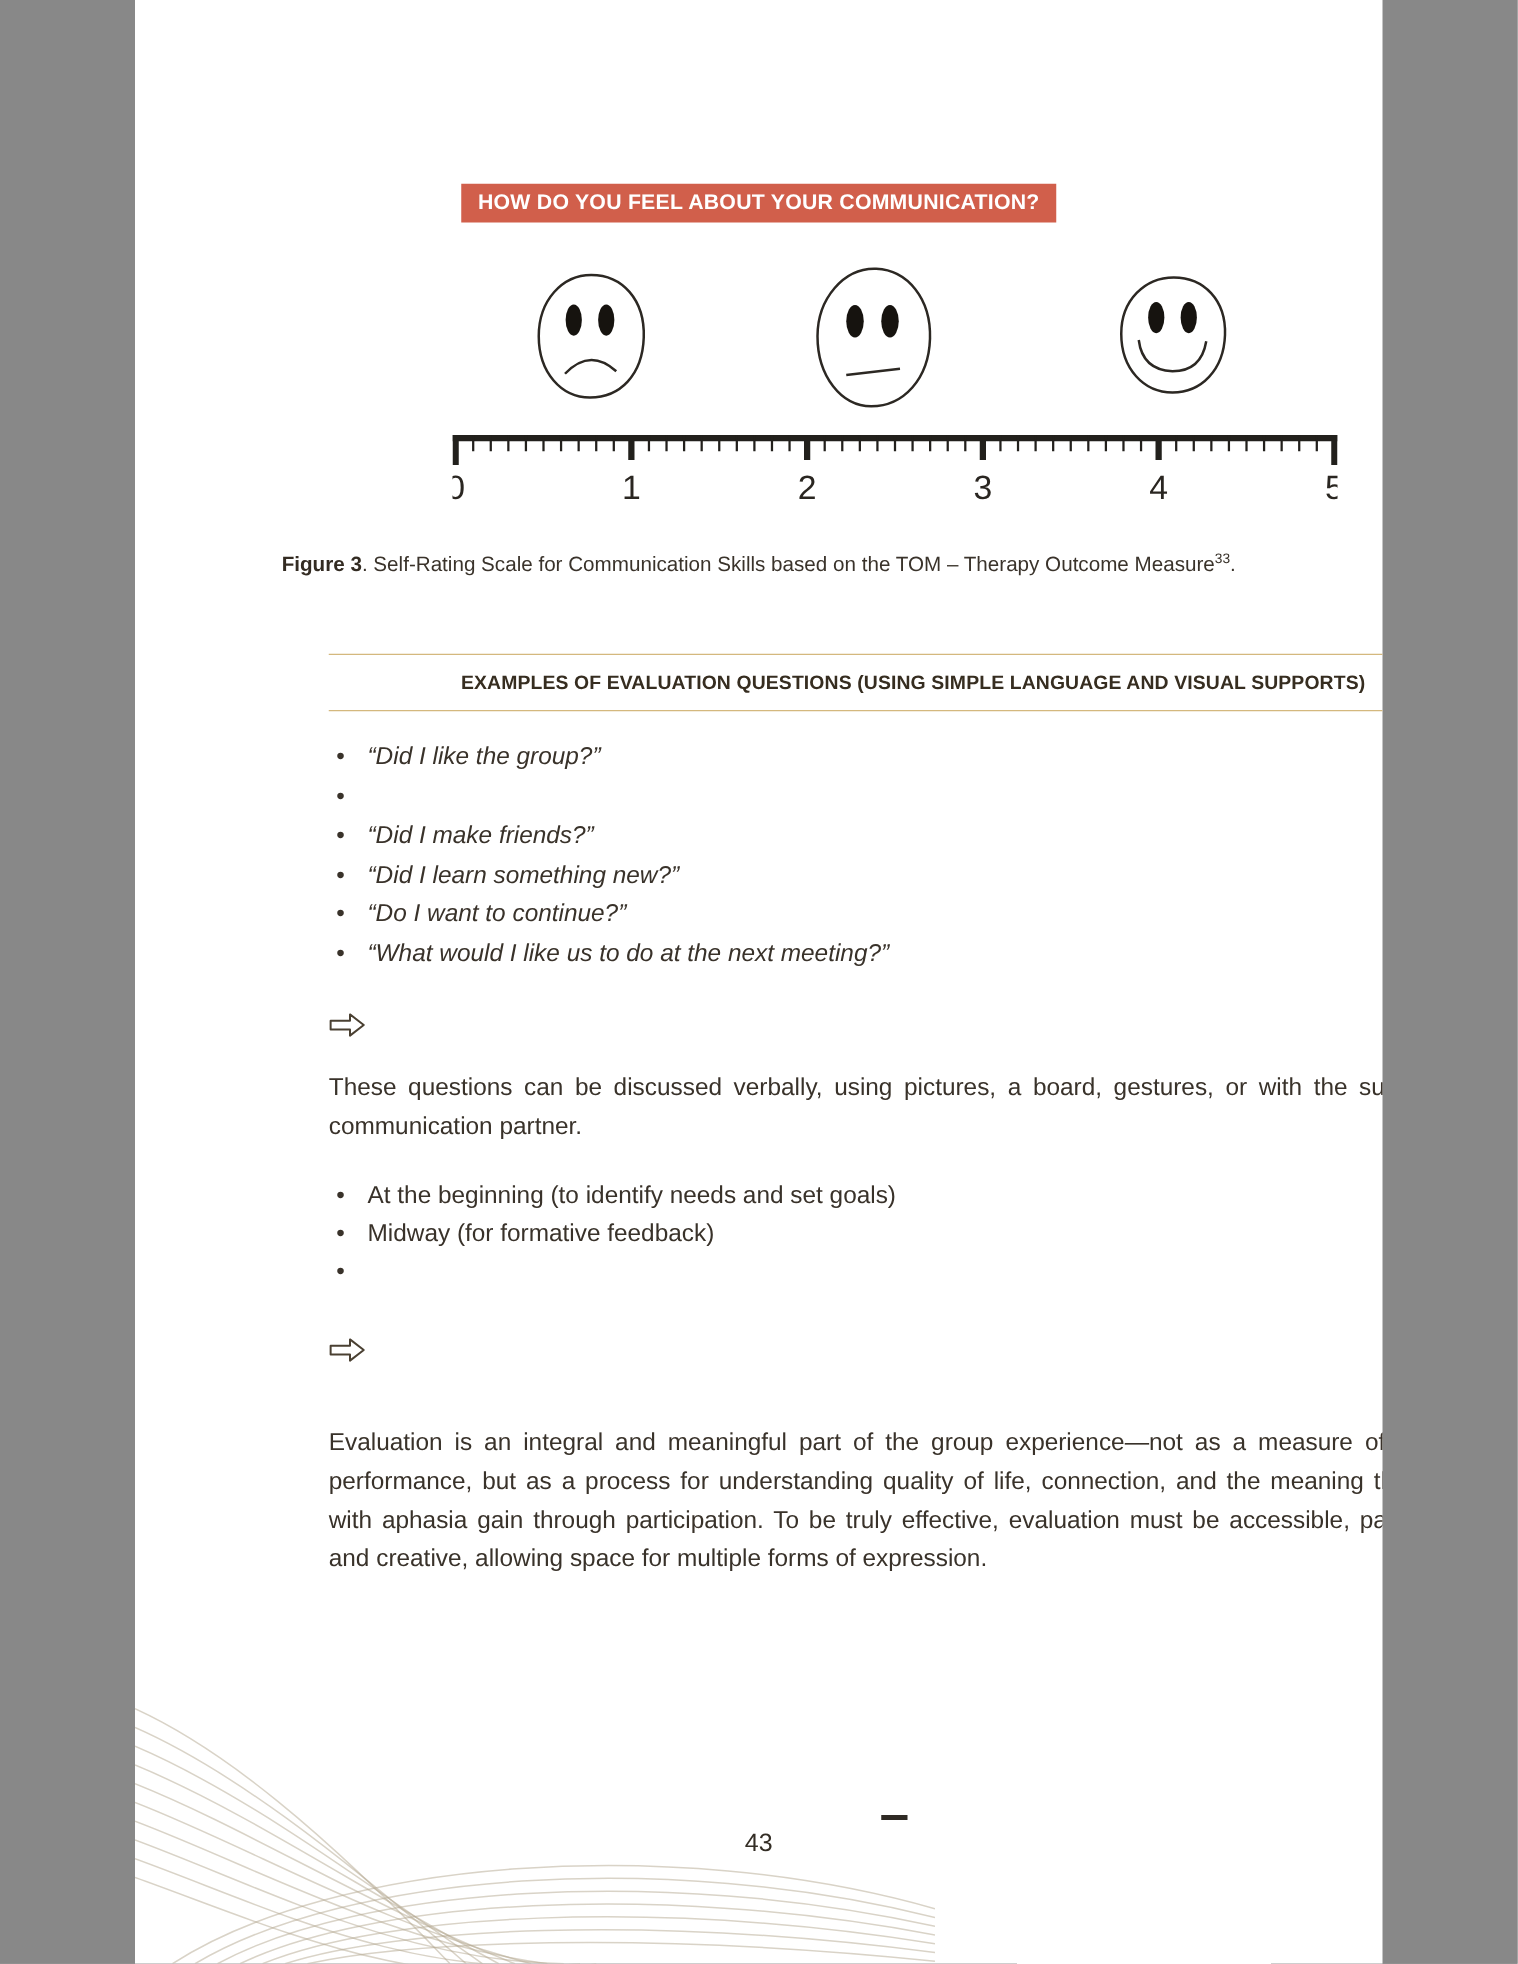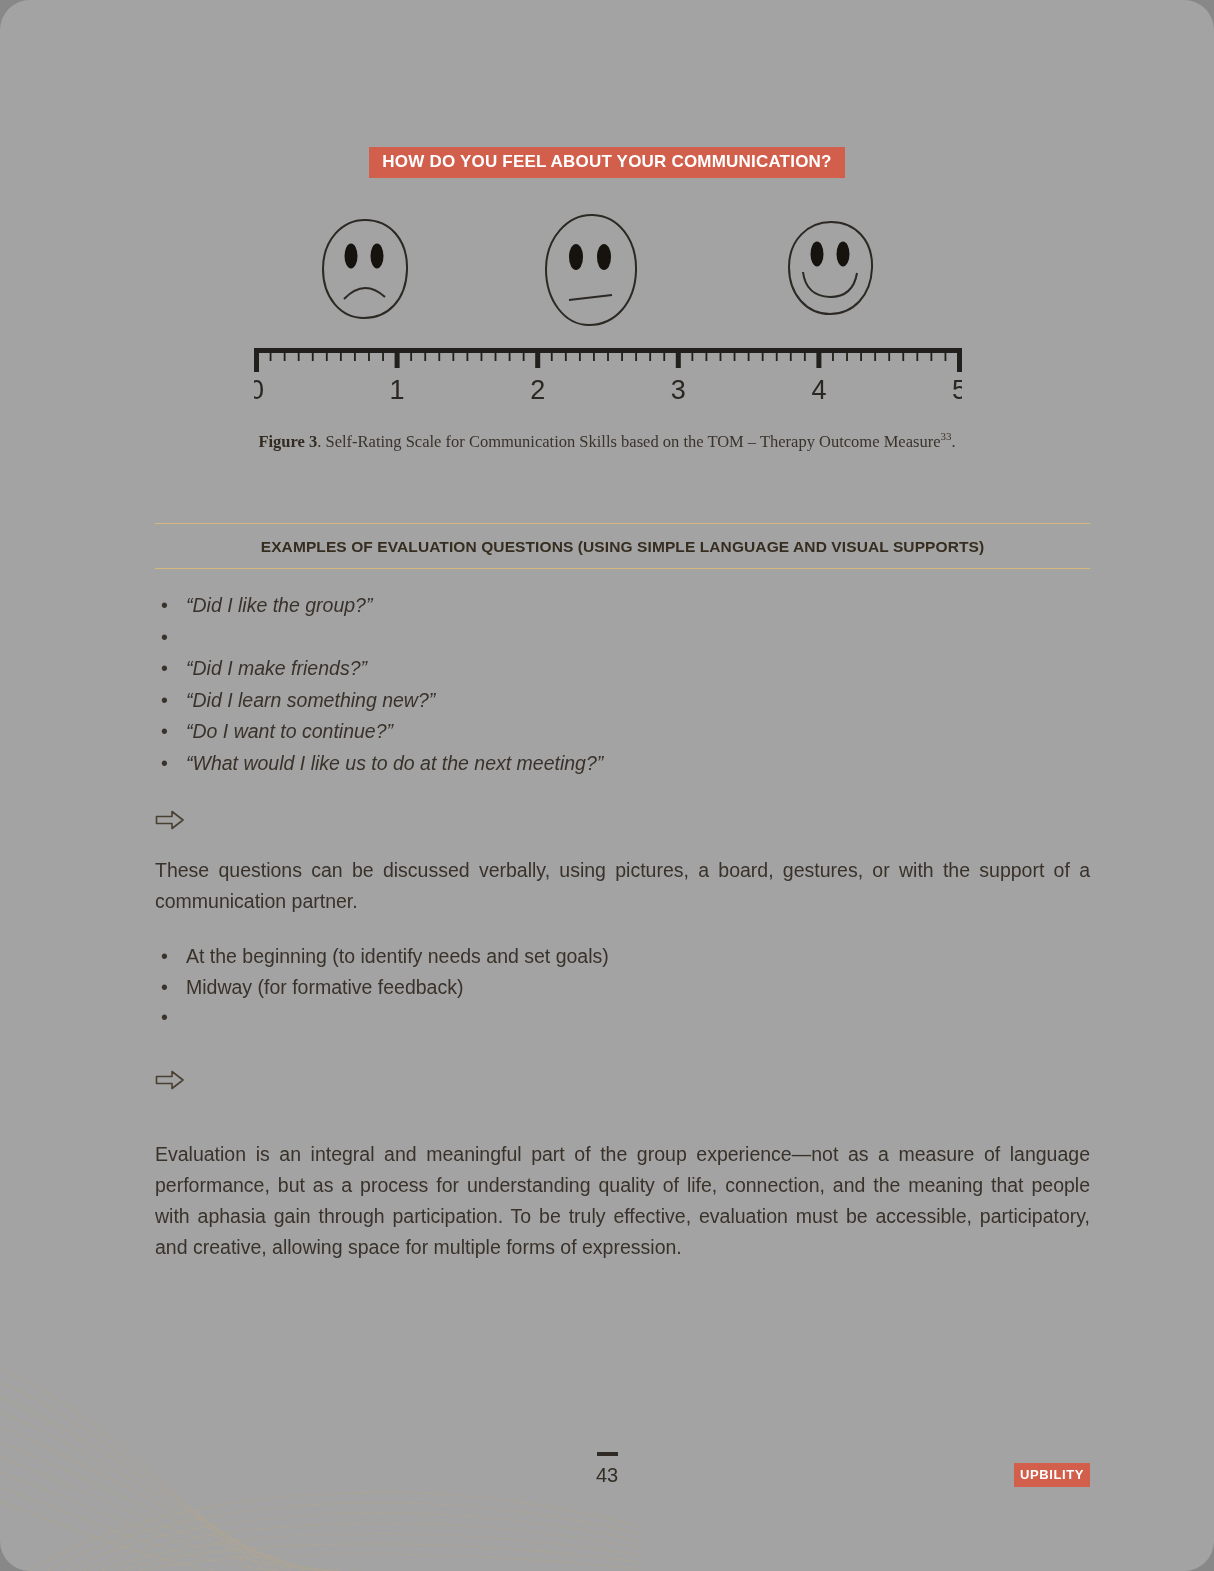--- a/index.html
+++ b/index.html
@@ -1,44 +1,43 @@
 <!DOCTYPE html>
 <html><head>
 <meta charset="utf-8">
 <style>
   html,body{margin:0;padding:0;background:#888;}
   .page{
     position:relative;
-    width:1214px;height:1571px;
-    background:#a3a3a3;
+    width:998px;height:1571px;
+    background:#ffffff;
     font-family:"Liberation Sans",sans-serif;
     color:#39322a;
     overflow:hidden;
     margin:0 auto;
-    border-radius:30px;
   }
   
   #waves-svg{position:absolute;left:0;bottom:0;}
   
   .banner-row{position:absolute;top:147px;left:0;right:0;display:flex;justify-content:center;}
   .banner-box{
     background:#d15f4b;color:#ffffff;font-weight:bold;font-size:17px;
     padding:5px 13px 6px;letter-spacing:.2px;white-space:nowrap;
   }
   
   .face{position:absolute;}
   .face-sad{left:320px;top:218px;}
   .face-neutral{left:543px;top:213px;}
   .face-happy{left:787px;top:220px;}
   
   #ruler-svg{position:absolute;left:254px;top:348px;}
   
   .caption{
-    position:absolute;top:430px;left:0;right:0;
-    text-align:center;font-size:16.5px;color:#3a332b;font-family:Liberation Serif, serif;
+    position:absolute;top:441px;left:0;right:0;
+    text-align:center;font-size:16.5px;color:#3a332b;
   }
   .caption b{color:#332b22;}
   sup{font-size:11px;}
   
   .content{position:absolute;left:140px;top:523px;width:935px;margin-left:15px;}
   .divider{border-top:1px solid #d4b87e;height:0;}
   .section-heading{
     margin:0;text-align:center;font-size:15.5px;font-weight:700;
     color:#362d20;padding:14px 0 12px;letter-spacing:.1px;
   }

